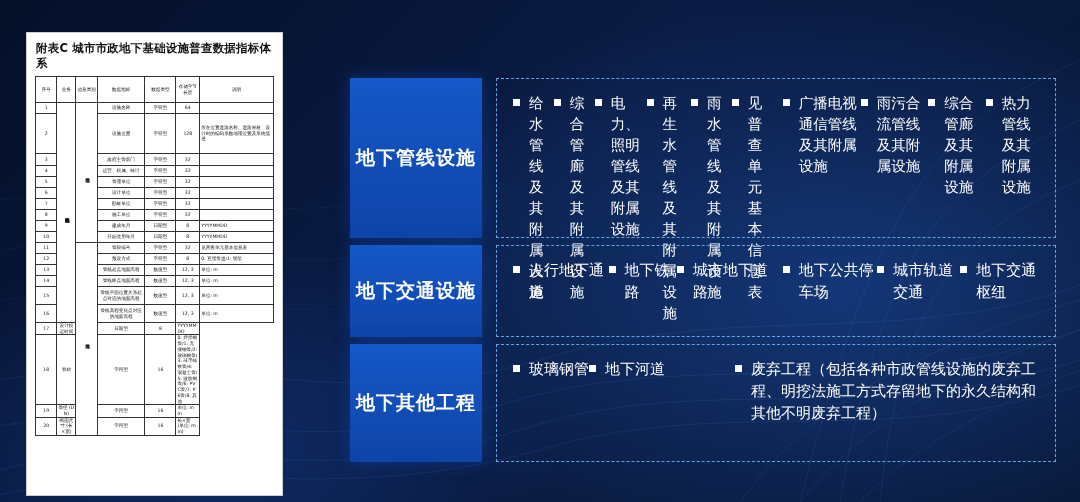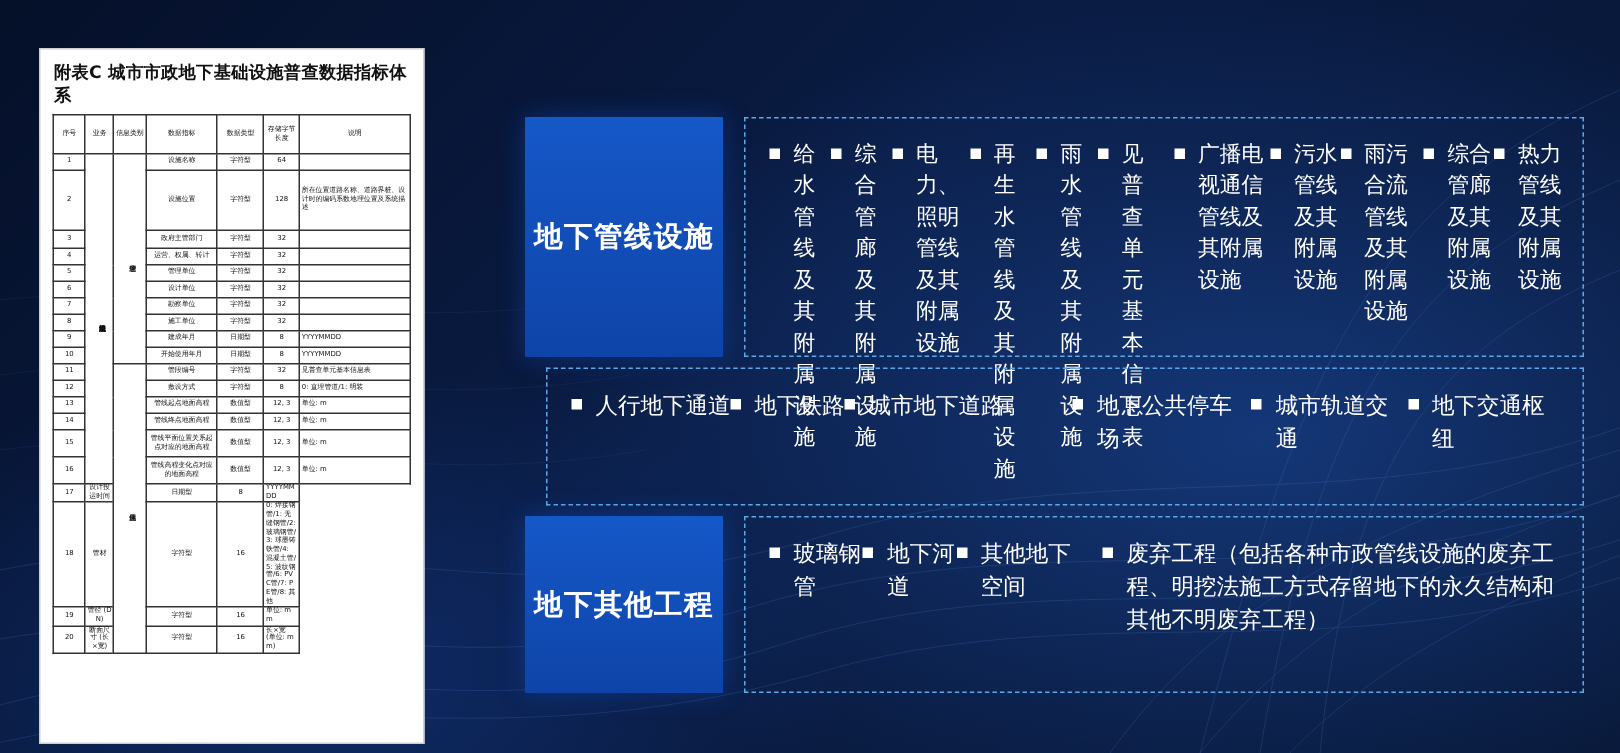--- a/index.html
+++ b/index.html
@@ -316,39 +316,36 @@
           <span class="bullet-text">见普查单元基本信息表</span>
         </div>
     </div>
     <div class="col second">
       <div class="bullet-row">
           <span class="sq"></span>
           <span class="bullet-text">广播电视通信管线及其附属设施</span>
         </div>
       <div class="bullet-row">
           <span class="sq"></span>
-          <span class="bullet-text">污水管线及其附属设施</span>
-        </div>
-      <div class="bullet-row">
-          <span class="sq"></span>
           <span class="bullet-text">雨污合流管线及其附属设施</span>
         </div>
       <div class="bullet-row">
           <span class="sq"></span>
           <span class="bullet-text">综合管廊及其附属设施</span>
         </div>
       <div class="bullet-row">
           <span class="sq"></span>
           <span class="bullet-text">热力管线及其附属设施</span>
         </div>
     </div>
   </div>
 </div>
 
 <div class="group" id="group-transport">
+  <div class="cat-box">地下交通设施</div>
   <div class="items-box">
     <div class="col first">
       <div class="bullet-row">
           <span class="sq"></span>
           <span class="bullet-text">人行地下通道</span>
         </div>
       <div class="bullet-row">
           <span class="sq"></span>
           <span class="bullet-text">地下铁路</span>
         </div>
@@ -379,24 +376,20 @@
   <div class="items-box">
     <div class="col first">
       <div class="bullet-row">
           <span class="sq"></span>
           <span class="bullet-text">玻璃钢管</span>
         </div>
       <div class="bullet-row">
           <span class="sq"></span>
           <span class="bullet-text">地下河道</span>
         </div>
-      <div class="bullet-row">
-          <span class="sq"></span>
-          <span class="bullet-text">其他地下空间</span>
-        </div>
     </div>
     <div class="col second">
       <div class="bullet-row">
           <span class="sq"></span>
           <span class="bullet-text">废弃工程（包括各种市政管线设施的废弃工程、明挖法施工方式存留地下的永久结构和其他不明废弃工程）</span>
         </div>
     </div>
   </div>
 </div>
 

